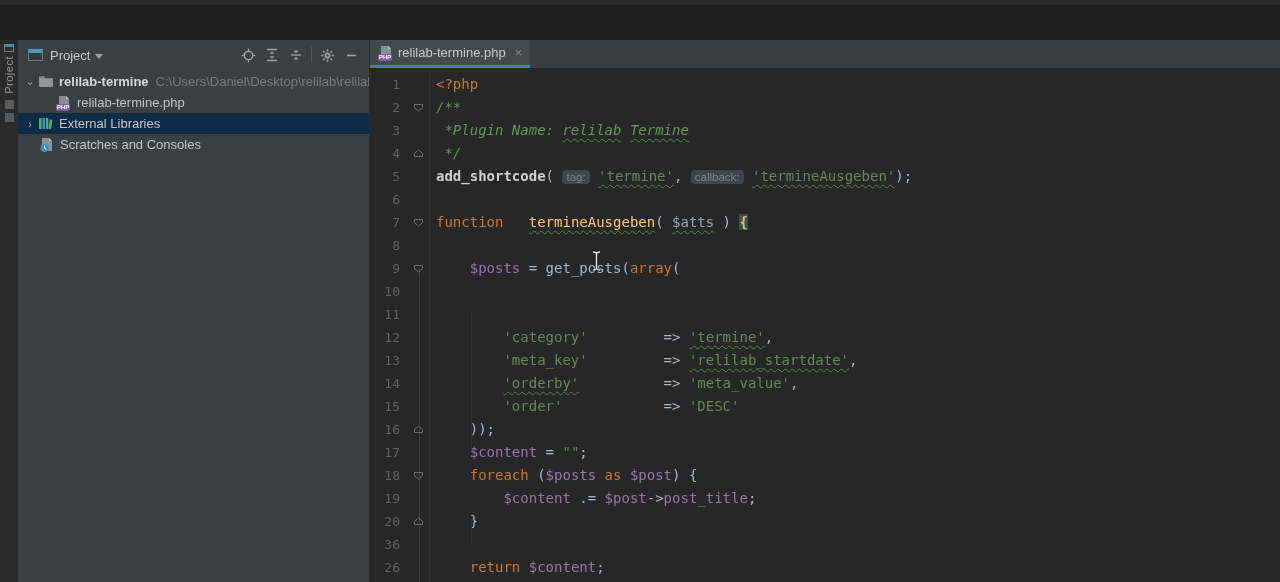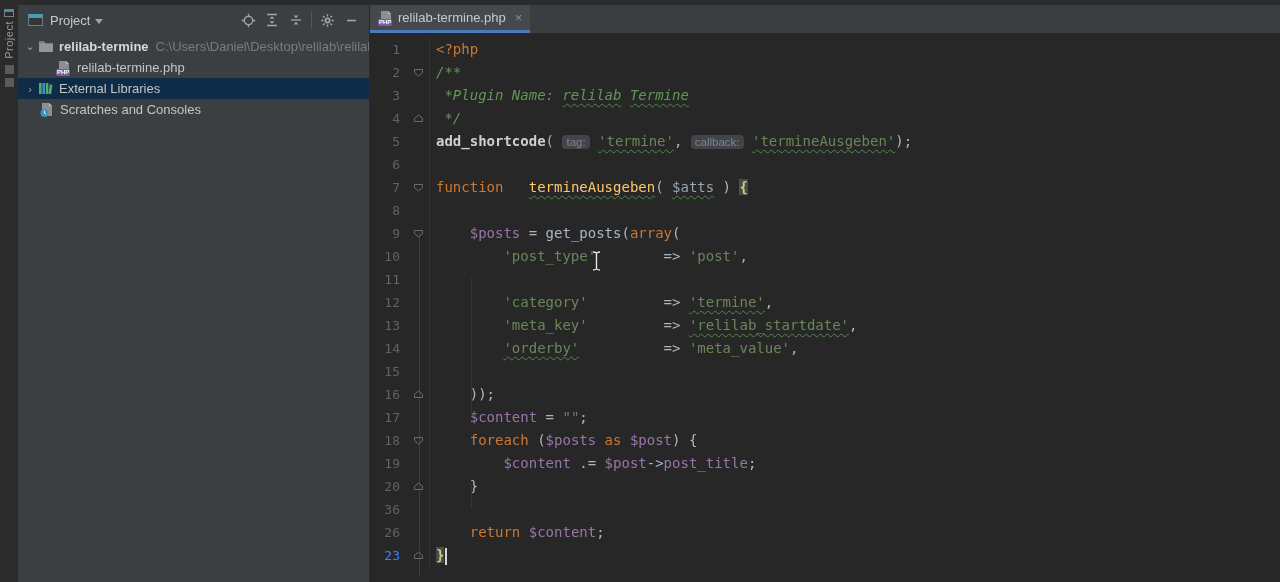--- a/index.html
+++ b/index.html
@@ -1,20 +1,20 @@
 <!DOCTYPE html>
 <html style="--strip-bg: #2b2b2b; --panel-bg: #3c3f41; --editor-bg: #272727; --tabbar-bg: #3b3e40; --tab-bg: #45494c; --tab-underline: #4a7bc0; --selection-bg: #0e2c47; --kw: #cc7832; --str: #6a8759; --var: #9876aa; --fn-decl: #ffc66d; --num: #6897bb; --cmt: #629755; --pln: #a9b7c6; --line-num: #606366; --hint-bg: #41454a; --hint-fg: #7f8488; --brace-bg: #3b514d; --brace-fg: #e8bf6a; --squiggle: #51874e;"><head>
 <meta charset="utf-8">
 <style>
   * { margin:0; padding:0; box-sizing:border-box; }
   html,body { width:1280px; height:582px; overflow:hidden; background:#1e1e1e;
     font-family:"Liberation Sans", sans-serif; }
   .app { position:relative; width:1280px; height:582px; display:flex; flex-direction:column; }
   .top-strip { height:5px; background:var(--strip-bg); flex:0 0 auto; }
-  .main { flex:1; display:flex; min-height:0; }
+  .main { flex:1; display:flex; min-height:0;margin-top:35px; }
 
   
   .left-strip { width:18px; background:var(--strip-bg); display:flex; flex-direction:column;
     align-items:center; padding-top:2px; flex:0 0 auto; }
   .ls-icon { width:10px; height:8px; border:1px solid #7a7d80; border-top:3px solid #4a8ba6; margin:2px 0 4px; }
   .vlabel { writing-mode:vertical-lr; transform:rotate(180deg); font-size:11px; color:#96999c; letter-spacing:.5px; }
   .ls-sq { width:9px; height:9px; background:#595c5e; margin-top:6px; }
 
   
   .project-panel { width:352px; background:var(--panel-bg); flex:0 0 auto;
@@ -209,26 +209,26 @@
                 </svg></span><span class="code"><span class="cmt"> */</span></span></div>
             <div class="line"><span class="gut">5</span><span class="foldcol"></span><span class="code"><span class="fn">add_shortcode</span><span class="pln">( </span><span class="hint">tag:</span><span class="pln"> </span><span class="strU">'termine'</span><span class="pln">, </span><span class="hint">callback:</span><span class="pln"> </span><span class="strU">'termineAusgeben'</span><span class="pln">);</span></span></div>
             <div class="line"><span class="gut">6</span><span class="foldcol"></span><span class="code"></span></div>
             <div class="line"><span class="gut">7</span><span class="foldcol"><svg width="11" height="11" viewBox="0 0 11 11">
                   <path d="M1.5 2.5h8v3.2L5.5 9 1.5 5.7Z" fill="none" stroke="#6a6d6f"></path>
                 </svg></span><span class="code"><span class="kw">function</span><span class="pln">   </span><span class="fnDecl">termineAusgeben</span><span class="pln">( </span><span class="varU">$atts</span><span class="pln"> ) </span><span class="brace">{</span></span></div>
             <div class="line"><span class="gut">8</span><span class="foldcol"></span><span class="code"></span></div>
             <div class="line"><span class="gut">9</span><span class="foldcol"><svg width="11" height="11" viewBox="0 0 11 11">
                   <path d="M1.5 2.5h8v3.2L5.5 9 1.5 5.7Z" fill="none" stroke="#6a6d6f"></path>
                 </svg></span><span class="code"><span class="pln">    </span><span class="var">$posts</span><span class="pln"> = </span><span class="fn2">get_posts</span><span class="pln">(</span><span class="kw">array</span><span class="pln">(</span></span></div>
-            <div class="line"><span class="gut">10</span><span class="foldcol"></span><span class="code"><span class="pln">        </span><span class="str">'post_type'</span><span class="pln">        =&gt; </span><span class="str">'post'</span><span class="pln">,</span></span></div>
+            <div class="line"><span class="gut">10</span><span class="foldcol"></span></div>
             <div class="line"><span class="gut">11</span><span class="foldcol"></span></div>
             <div class="line"><span class="gut">12</span><span class="foldcol"></span><span class="code"><span class="pln">        </span><span class="str">'category'</span><span class="pln">         =&gt; </span><span class="strU">'termine'</span><span class="pln">,</span></span></div>
             <div class="line"><span class="gut">13</span><span class="foldcol"></span><span class="code"><span class="pln">        </span><span class="str">'meta_key'</span><span class="pln">         =&gt; </span><span class="strU">'relilab_startdate'</span><span class="pln">,</span></span></div>
             <div class="line"><span class="gut">14</span><span class="foldcol"></span><span class="code"><span class="pln">        </span><span class="strU">'orderby'</span><span class="pln">          =&gt; </span><span class="str">'meta_value'</span><span class="pln">,</span></span></div>
-            <div class="line"><span class="gut">15</span><span class="foldcol"></span></div>
+            <div class="line"><span class="gut">15</span><span class="foldcol"></span><span class="code"><span class="pln">        </span><span class="str">'order'</span><span class="pln">            =&gt; </span><span class="str">'DESC'</span></span></div>
             <div class="line"><span class="gut">16</span><span class="foldcol"><svg width="11" height="11" viewBox="0 0 11 11">
                   <path d="M1.5 8.5h8V5.3L5.5 2 1.5 5.3Z" fill="none" stroke="#6a6d6f"></path>
                 </svg></span><span class="code"><span class="pln">    ));</span></span></div>
             <div class="line"><span class="gut">17</span><span class="foldcol"></span><span class="code"><span class="pln">    </span><span class="var">$content</span><span class="pln"> = </span><span class="str">""</span><span class="pln">;</span></span></div>
             <div class="line"><span class="gut">18</span><span class="foldcol"><svg width="11" height="11" viewBox="0 0 11 11">
                   <path d="M1.5 2.5h8v3.2L5.5 9 1.5 5.7Z" fill="none" stroke="#6a6d6f"></path>
                 </svg></span><span class="code"><span class="pln">    </span><span class="kw">foreach</span><span class="pln"> (</span><span class="var">$posts</span><span class="pln"> </span><span class="kw">as</span><span class="pln"> </span><span class="var">$post</span><span class="pln">) {</span></span></div>
             <div class="line"><span class="gut">19</span><span class="foldcol"></span><span class="code"><span class="pln">        </span><span class="var">$content</span><span class="pln"> .= </span><span class="var">$post</span><span class="pln">-&gt;</span><span class="var">post_title</span><span class="pln">;</span></span></div>
             <div class="line"><span class="gut">20</span><span class="foldcol"><svg width="11" height="11" viewBox="0 0 11 11">
                   <path d="M1.5 8.5h8V5.3L5.5 2 1.5 5.3Z" fill="none" stroke="#6a6d6f"></path>

